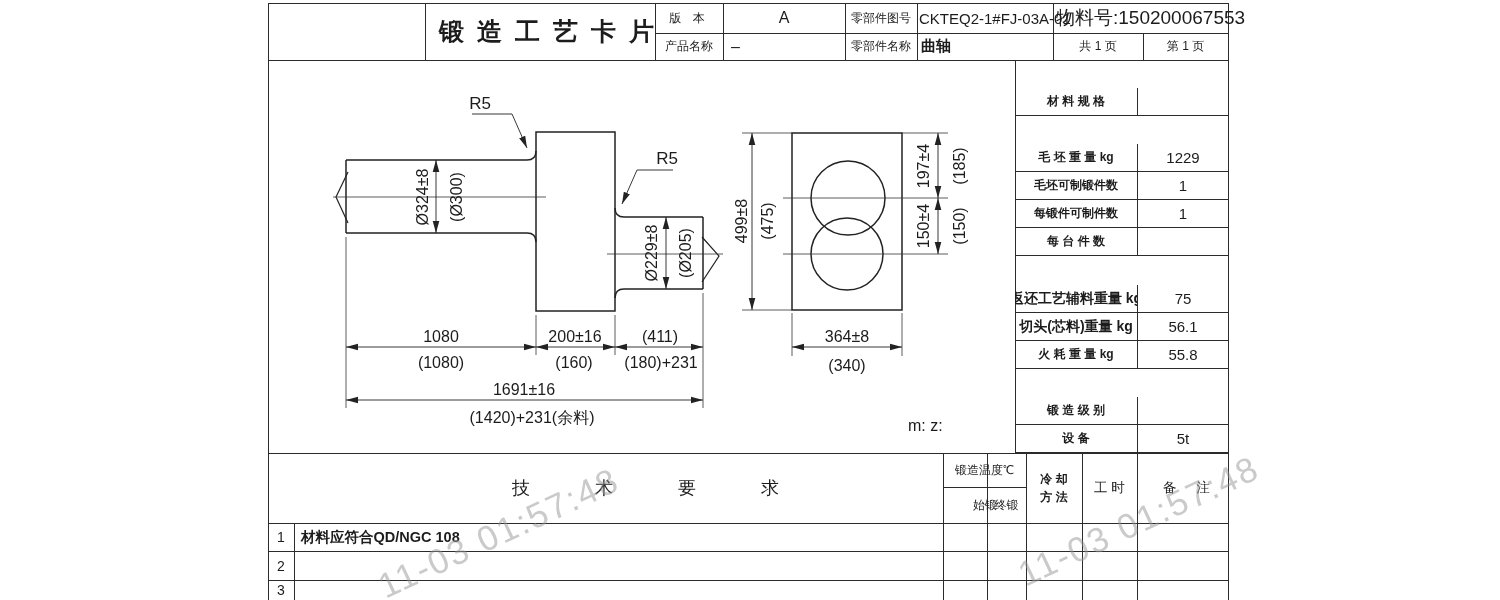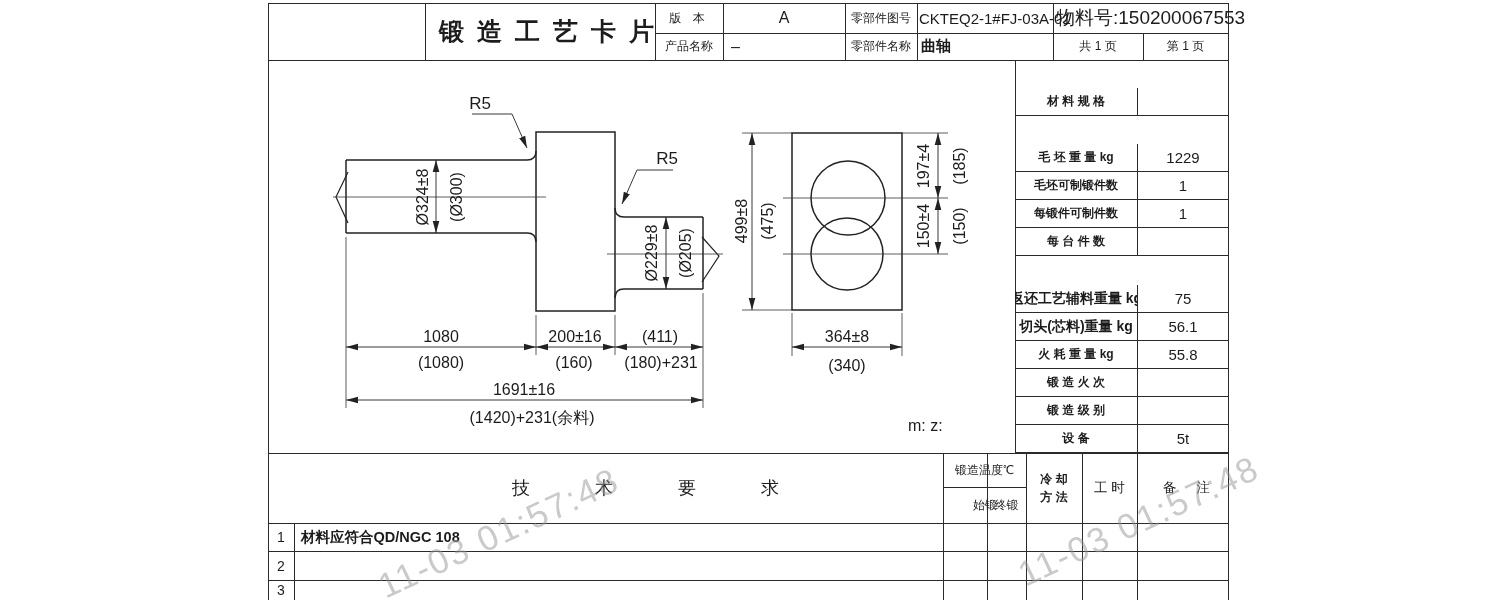--- a/index.html
+++ b/index.html
@@ -102,24 +102,20 @@
       <div class="mvalue">75</div>
     </div>
   <div class="mrow" style="top:313px;height:28px">
       <div class="mlabel sm">切头(芯料)重量 kg</div>
       <div class="mvalue">56.1</div>
     </div>
   <div class="mrow" style="top:341px;height:28px">
       <div class="mlabel">火 耗 重 量 kg</div>
       <div class="mvalue">55.8</div>
     </div>
-  <div class="mrow" style="top:369px;height:28px">
-      <div class="mlabel">锻 造 火 次</div>
-      <div class="mvalue"></div>
-    </div>
   <div class="mrow" style="top:397px;height:28px">
       <div class="mlabel">锻 造 级 别</div>
       <div class="mvalue"></div>
     </div>
   <div class="mrow" style="top:425px;height:28px">
       <div class="mlabel">设 备</div>
       <div class="mvalue">5t</div>
     </div>
 
   <div class="cell tech-title" style="left:268px;top:453px;width:675px;height:70px">技 术 要 求</div>

